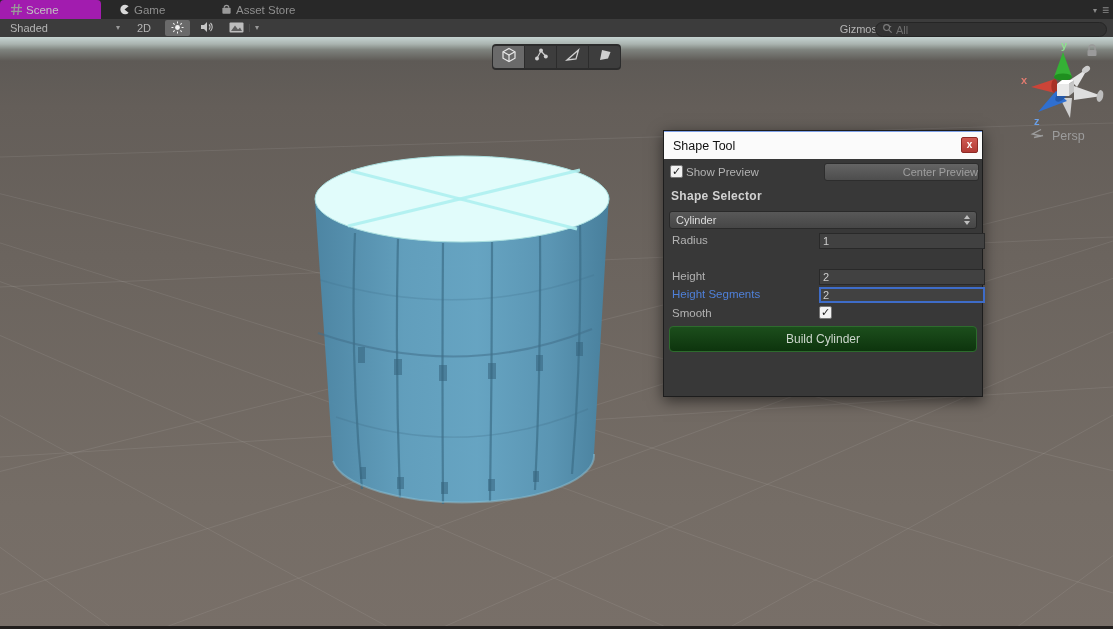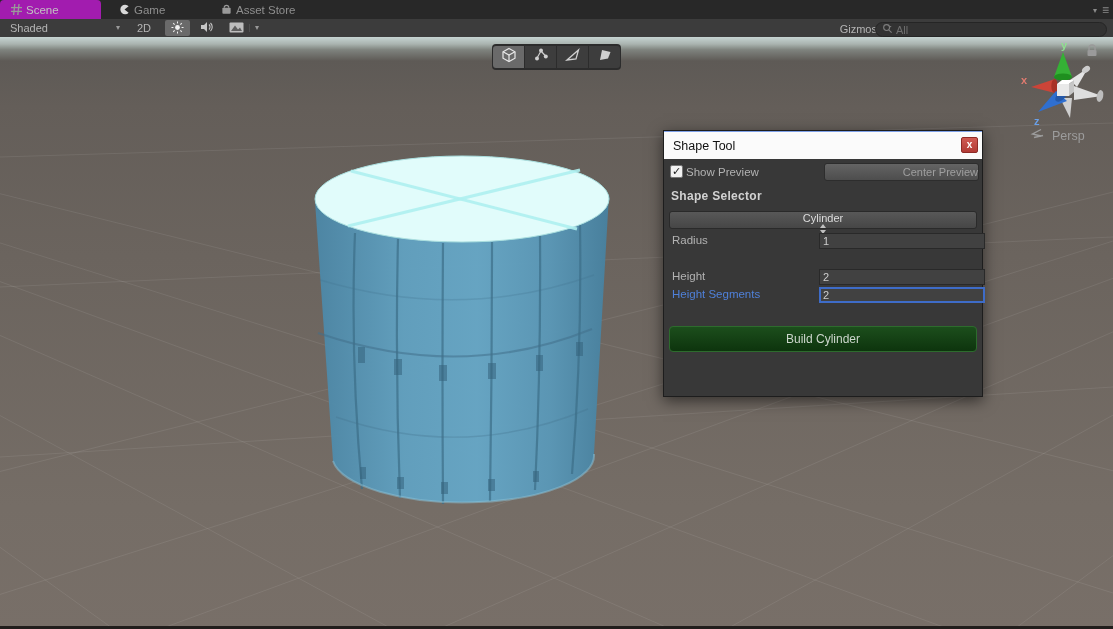--- a/index.html
+++ b/index.html
@@ -56,21 +56,21 @@
        box-sizing:border-box;color:#1a1a1a;font-size:11px;line-height:10px;text-align:center;}
   .chk.checked::after{content:"\2713";font-weight:bold;}
   .lbl{color:#b2b2b2;font-size:11.5px;}
   .btn-center{position:absolute;left:160px;top:-1px;width:155px;height:18px;border-radius:3px;
               background:linear-gradient(#646464,#4d4d4d);border:1px solid #2d2d2d;box-sizing:border-box;
               color:#9f9f9f;font-size:11px;display:flex;align-items:center;justify-content:flex-end;}
   .heading{position:absolute;left:7px;top:58px;color:#d2d2d2;font-size:12px;font-weight:bold;letter-spacing:.3px;}
   .dropdown{position:absolute;left:5px;top:80px;right:5px;height:16px;border-radius:3px;
             background:linear-gradient(#585858,#464646);border:1px solid #2a2a2a;
             display:flex;align-items:center;justify-content:space-between;padding:0 6px;
-            color:#dcdcdc;font-size:11px;flex-direction:column;}
+            color:#dcdcdc;font-size:11px;}
   .updown{display:flex;flex-direction:column;gap:2px;}
   .updown i{display:block;width:0;height:0;border-left:3px solid transparent;border-right:3px solid transparent;}
   .updown .u{border-bottom:4px solid #bfbfbf;}
   .updown .d{border-top:4px solid #bfbfbf;}
   .frow{position:absolute;left:0;width:100%;height:16px;}
   .frow .lbl{position:absolute;left:8px;top:1px;}
   .frow input{position:absolute;left:155px;top:0;width:158px;height:14px;background:#414141;
               border:1px solid #292929;color:#cccccc;font-size:11px;padding:0 3px;
               font-family:"Liberation Sans",sans-serif;box-sizing:content-box;}
   .frow.focused .lbl{color:#4f80d9;}
@@ -365,20 +365,24 @@
       </div>
       <div class="frow" style="top:138px;">
         <span class="lbl">Height</span>
         <input type="text" value="2" style="">
       </div>
       <div class="frow focused" style="top:156px;">
         <span class="lbl">Height Segments</span>
         <input type="text" value="2" style="">
       </div>
 
+      <div class="frow" style="top:175px;">
+        <span class="lbl">Smooth</span>
+        <span class="chk checked" style="left:155px;top:0;"></span>
+      </div>
 
       <div class="btn-build">
         <span>Build Cylinder</span>
       </div>
     </div>
 
   </div>
 </div>
 
 </body></html>

